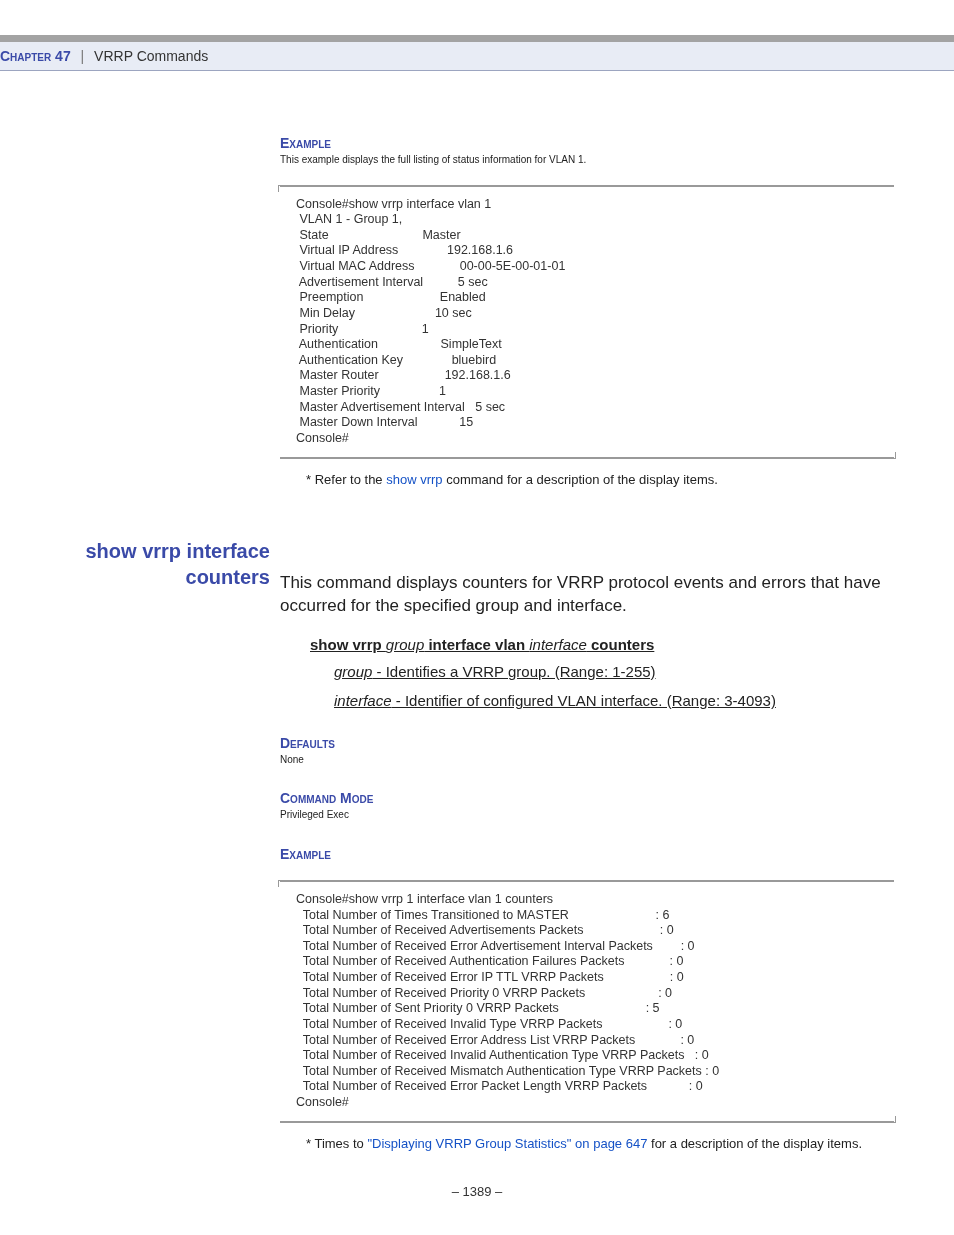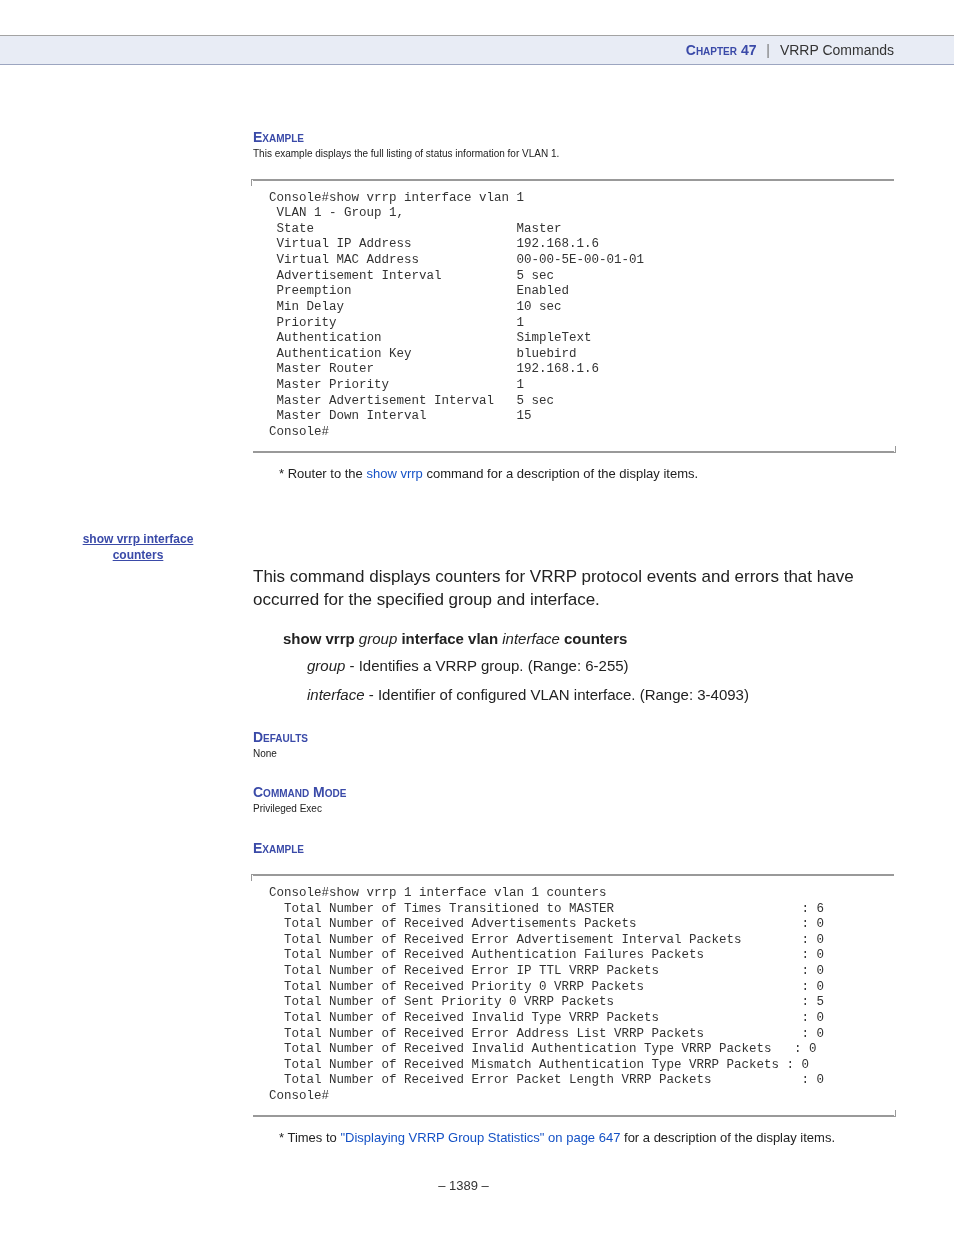--- a/index.html
+++ b/index.html
@@ -6,54 +6,54 @@
     margin: 0;
     padding: 0;
     font-family: Verdana, Arial, sans-serif;
     font-size: 14px;
     color: #222;
     background: #fff;
     width: 954px;
   }
   .header-band {
     background: #e8ecf5;
-    border-top: 1px solid #a3a3a3;
+    border-top: 7px solid #a3a3a3;
     border-bottom: 1px solid #9ca5c0;
     padding: 6px 60px 6px 0;
-    text-align: right;
+    text-align: left;
     font-size: 14px;
     color: #333;
     margin-top: 35px;
   }
   .header-band .chap {
     color: #3a4aa8;
     font-variant: small-caps;
     font-weight: bold;
   }
   .header-band .sep { color: #777; padding: 0 6px; }
   .page {
-    padding: 40px 60px 0 33px;
+    padding: 40px 60px 0 60px;
   }
   .content-col {
     margin-left: 220px;
   }
   .sec-head {
     color: #3a4aa8;
     font-variant: small-caps;
     font-weight: bold;
     font-size: 14px;
     margin-top: 24px;
     margin-bottom: 2px;
   }
   .intro {
     font-size: 10px;
     line-height: 1.35;
   }
   .console {
-    font-family: Liberation Mono, monospace;
+    font-family: Liberation Sans, sans-serif;
     font-size: 12.5px;
     white-space: pre;
     line-height: 1.25;
     border-top: 2px solid #999;
     border-bottom: 2px solid #999;
     padding: 10px 16px 10px 16px;
     margin-top: 18px;
     color: #333;
     position: relative;
   }
@@ -77,36 +77,35 @@
   }
   .link { color: #1552c6; }
   .cmd-row {
     display: flex;
     align-items: flex-start;
     margin-top: 50px;
   }
   .cmd-name {
     width: 220px;
     flex: 0 0 220px;
-    text-align: center;
+    text-align: right;
     color: #3a4aa8;
     font-weight: bold;
-    font-size: 12px;
+    font-size: 20px;
     padding-right: 10px;
     line-height: 1.3;
     box-sizing: border-box;
-    text-decoration: underline;
   }
   .cmd-desc {
     flex: 1;
     font-size: 17px;
     line-height: 1.35;
     margin-top: 34px;
   }
-  .syntax-block { margin-left: 30px; margin-top: 18px; font-size: 15px; }
+  .syntax-block { margin-left: 30px; margin-top: 18px; font-size: 15px; text-decoration: underline; }
   .syntax-line { margin-bottom: 8px; }
   .param-line { margin-left: 24px; margin-top: 8px; font-size: 15px; line-height:1.4; }
   em.it { font-style: italic; }
   b.bd { font-weight: bold; }
   .page-num {
     text-align: center;
     color: #333;
     font-size: 13px;
     margin-top: 32px;
     padding-bottom: 20px;
@@ -136,39 +135,39 @@
  Min Delay                       10 sec
  Priority                        1
  Authentication                  SimpleText
  Authentication Key              bluebird
  Master Router                   192.168.1.6
  Master Priority                 1
  Master Advertisement Interval   5 sec
  Master Down Interval            15
 Console#</div>
     <div class="note">
-      <span>* Router to the </span><span class="link">show vrrp</span><span> command for a description of the display items.</span>
+      <span>* Refer to the </span><span class="link">show vrrp</span><span> command for a description of the display items.</span>
     </div>
   </div>
 
   <div class="cmd-row">
     <div class="cmd-name">
       <div>show vrrp interface</div>
       <div>counters</div>
     </div>
     <div class="cmd-desc">This command displays counters for VRRP protocol events and errors that have occurred for the specified group and interface.</div>
   </div>
 
   <div class="content-col">
     <div class="syntax-block">
       <div class="syntax-line">
         <b class="bd">show vrrp </b><em class="it">group</em><b class="bd"> interface vlan </b><em class="it">interface</em><b class="bd"> counters</b>
       </div>
       <div class="param-line">
-        <em class="it">group</em><span> - Identifies a VRRP group. (Range: 6-255)</span>
+        <em class="it">group</em><span> - Identifies a VRRP group. (Range: 1-255)</span>
       </div>
       <div class="param-line">
         <em class="it">interface</em><span> - Identifier of configured VLAN interface. (Range: 3-4093)</span>
       </div>
     </div>
 
     <div class="sec-head">Defaults</div>
     <div class="intro">None</div>
 
     <div class="sec-head">Command Mode</div>

